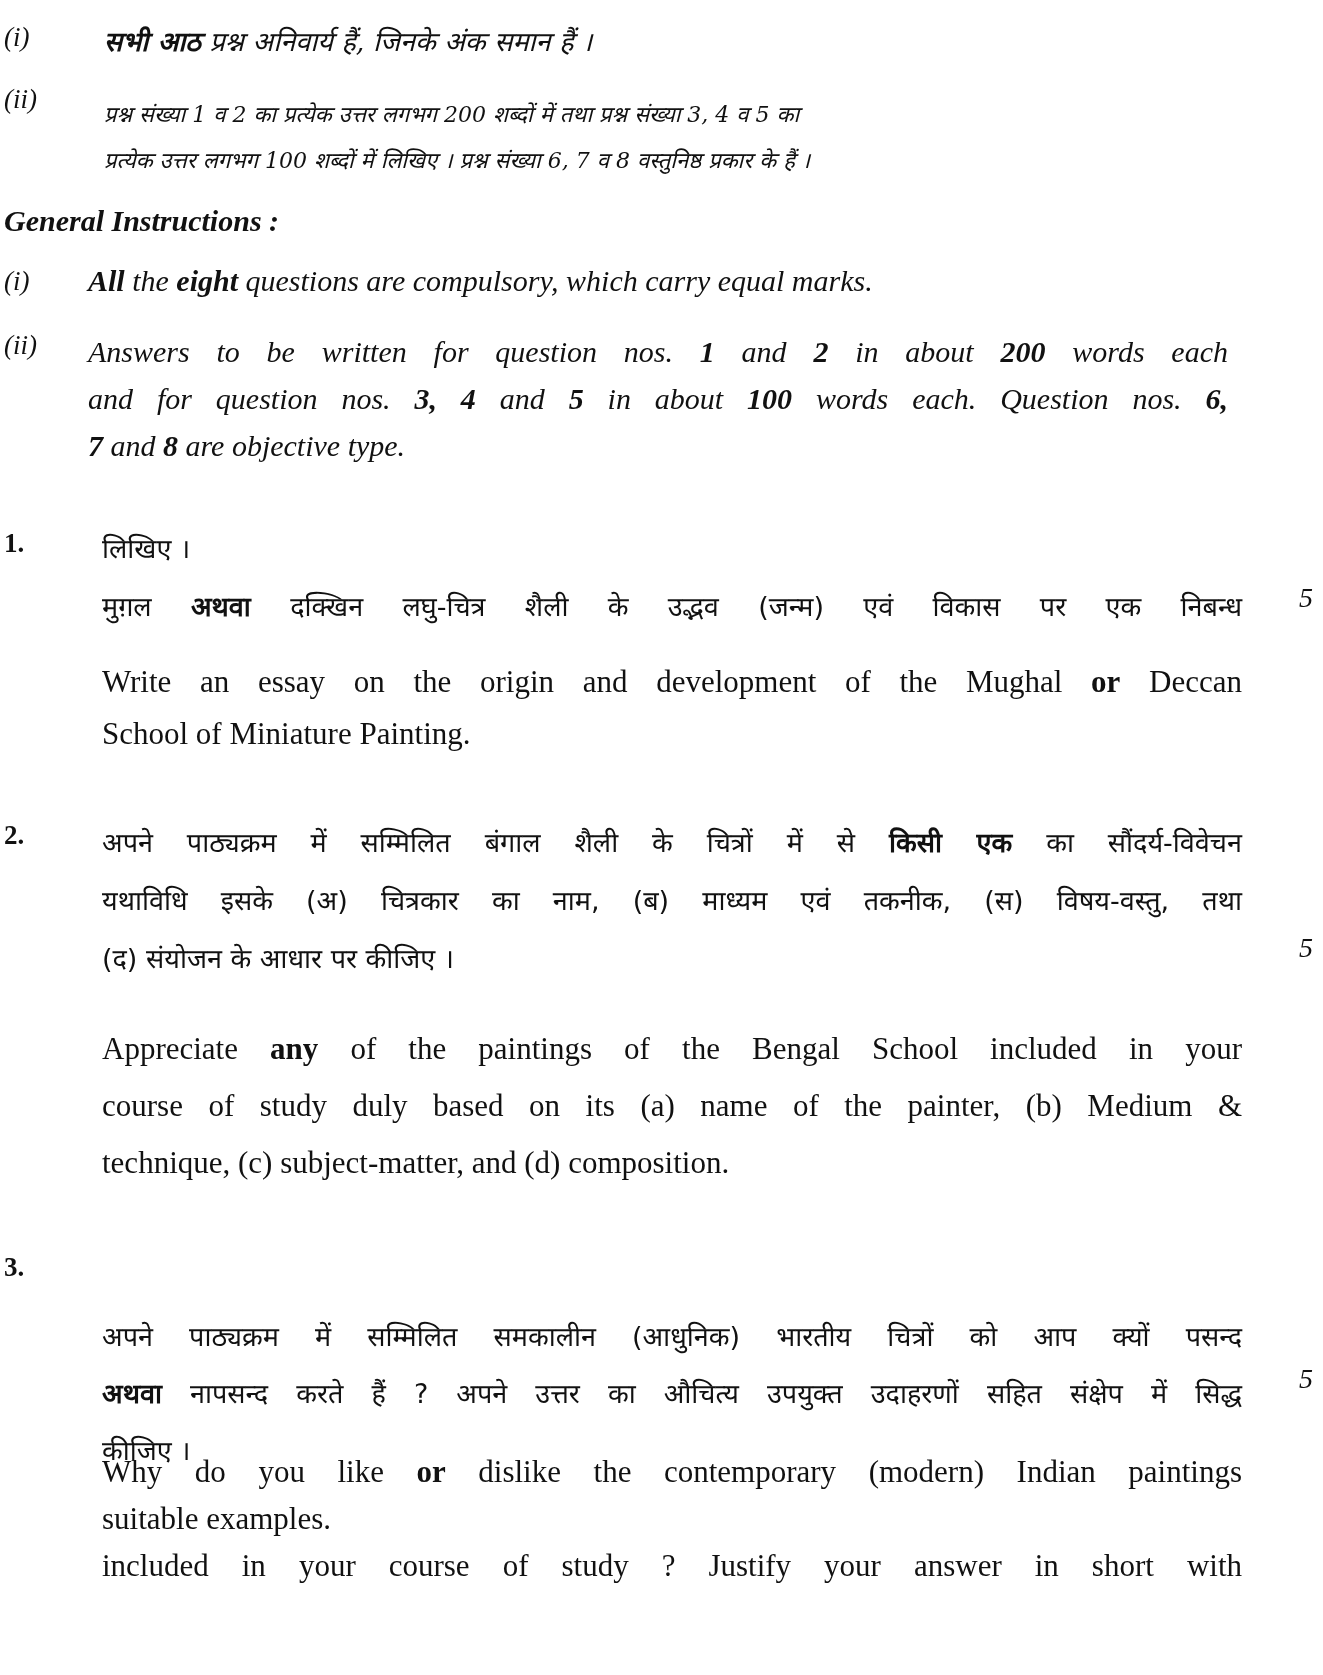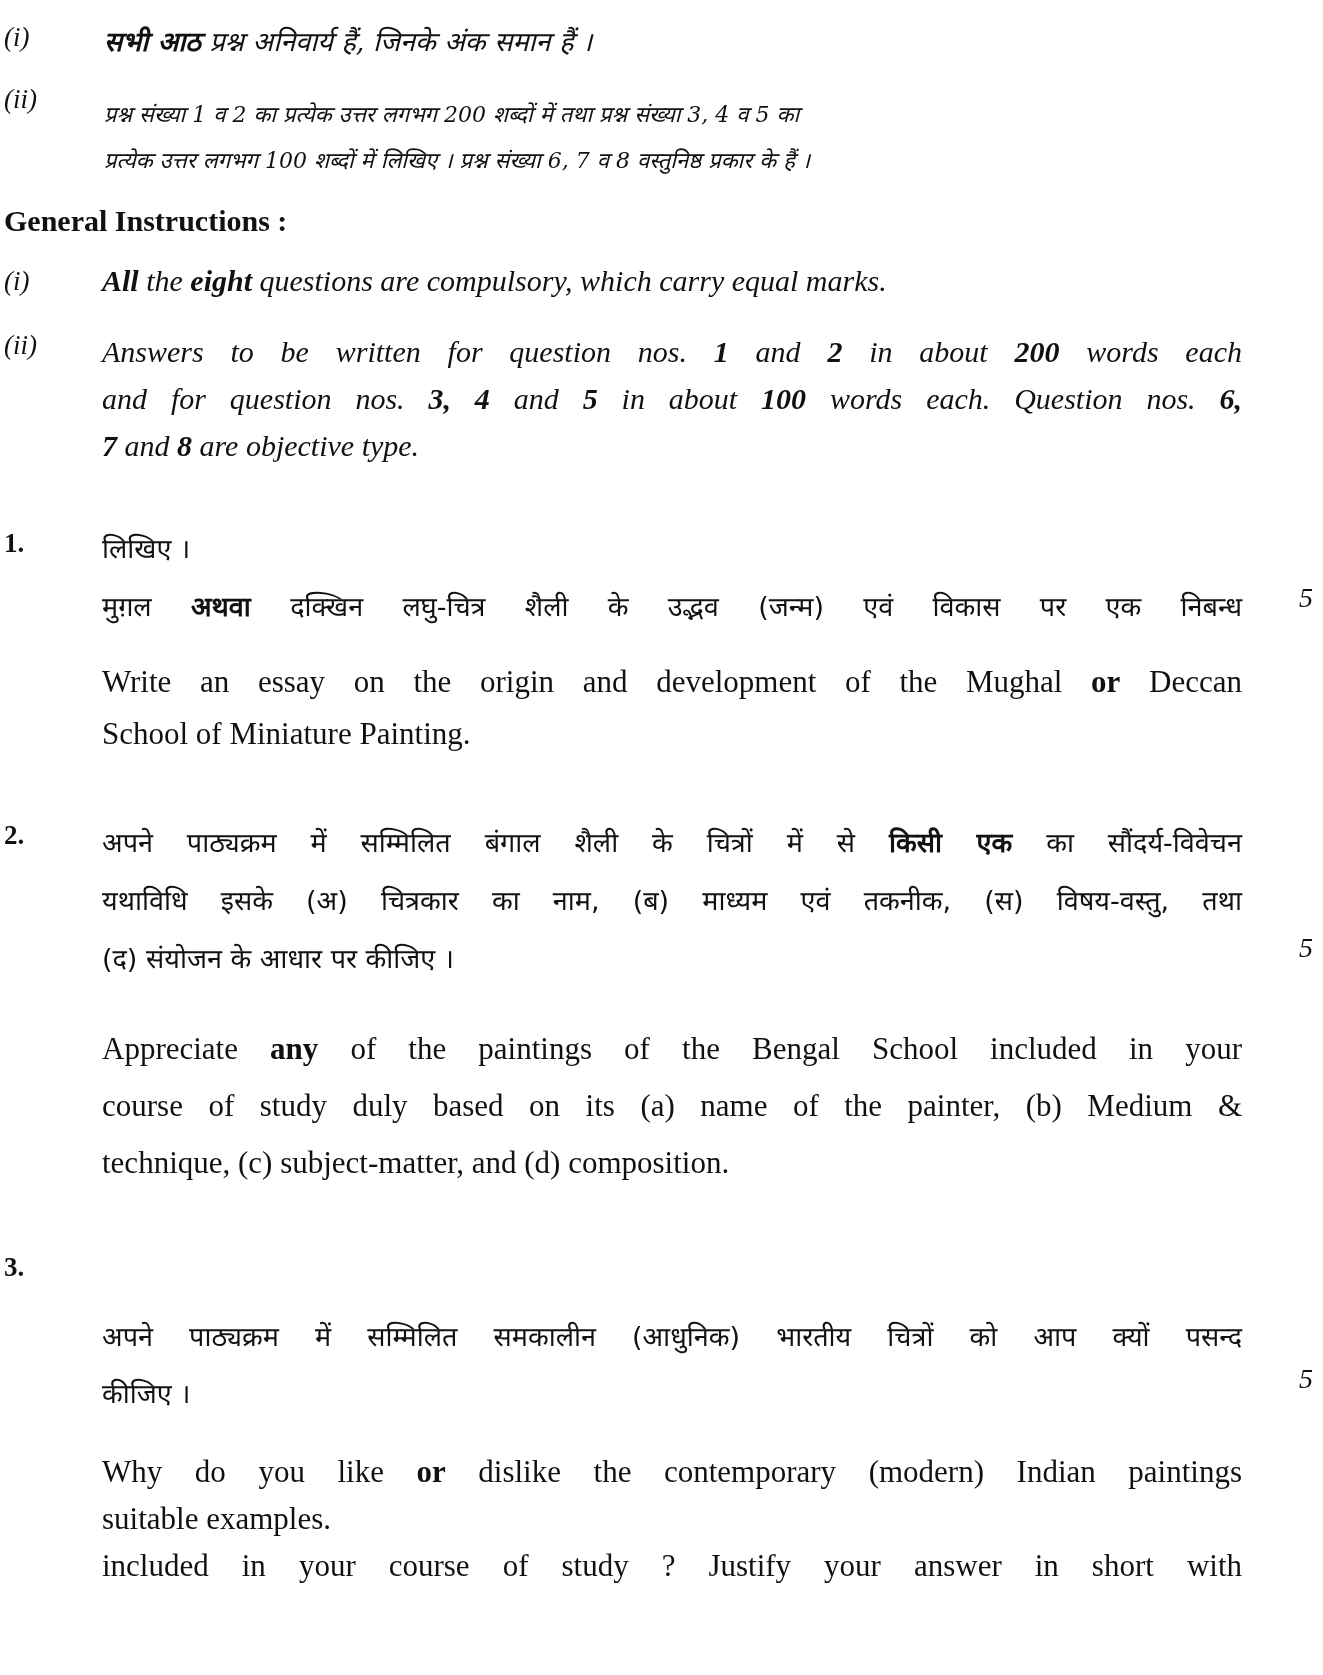--- a/index.html
+++ b/index.html
@@ -6,22 +6,22 @@
   body {
     width: 1323px; height: 1675px; position: relative; overflow: hidden;
     color: #111; font-family: "DejaVu Serif", "Liberation Serif", serif;
   }
   .abs { position: absolute; }
   .num { left: 4px; font-size: 27px; font-style: italic; font-family: "Liberation Serif", serif; }
   .qnum { left: 4px; font-size: 27px; font-weight: bold; font-family: "Liberation Serif", serif; }
   .hi { left: 104px; width: 1138px; font-size: 27px; font-style: italic; line-height: 50px; font-family: "DejaVu Serif", serif; }
   .hq { left: 102px; width: 1140px; font-size: 27px; text-align: justify; text-align-last: justify; font-family: "DejaVu Sans", sans-serif; font-weight: normal; }
   .en { left: 102px; width: 1140px; font-size: 31px; font-family: "Liberation Serif", serif; text-align: justify; margin-top: 24px; }
-  .eni { left: 102px; width: 1140px; font-size: 30px; font-style: italic; font-family: "Liberation Serif", serif; text-align: justify; }
-  .heading { left: 4px; font-size: 30px; font-weight: bold; font-family: "Liberation Serif", serif; }
+  .eni { left: 88px; width: 1140px; font-size: 30px; font-style: italic; font-family: "Liberation Serif", serif; text-align: justify; }
+  .heading { left: 4px; font-size: 30px; font-weight: bold; font-style: italic; font-family: "Liberation Serif", serif; }
   .marks { right: 10px; font-size: 28px; font-style: italic; font-family: "Liberation Serif", serif; }
   b { font-weight: bold; }
 </style>
 </head>
 <body>
 
 <div class="abs num" style="top:22px;">(i)</div>
 <div class="abs hi" style="top:17px;"><b>सभी आठ</b><span> प्रश्न अनिवार्य हैं, जिनके अंक समान हैं ।</span></div>
 
 <div class="abs num" style="top:84px;">(ii)</div>
@@ -62,20 +62,21 @@
 <div class="abs marks" style="top:932px;">5</div>
 <div class="abs en" style="top:996px; line-height:57px;">
   <div style="text-align-last:justify;"><span>Appreciate </span><b>any</b><span> of the paintings of the Bengal School included in your</span></div>
   <div style="text-align-last:justify;">course of study duly based on its (a) name of the painter, (b) Medium &amp;</div>
   <div>technique, (c) subject-matter, and (d) composition.</div>
 </div>
 
 <div class="abs qnum" style="top:1252px;">3.</div>
 <div class="abs hq" style="top:1308px; line-height:57px;">
   <div>अपने पाठ्यक्रम में सम्मिलित समकालीन (आधुनिक) भारतीय चित्रों को आप क्यों पसन्द</div>
+  <div><b>अथवा</b><span> नापसन्द करते हैं ? अपने उत्तर का औचित्य उपयुक्त उदाहरणों सहित संक्षेप में सिद्ध</span></div>
   <div style="text-align-last:left;">कीजिए ।</div>
 </div>
 <div class="abs marks" style="top:1363px;">5</div>
 <div class="abs en" style="top:1424px; line-height:47px;">
   <div style="text-align-last:justify;"><span>Why do you like </span><b>or</b><span> dislike the contemporary (modern) Indian paintings</span></div>
   <div>suitable examples.</div>
   <div style="text-align-last:justify;">included in your course of study ? Justify your answer in short with</div>
 </div>
 
 </body></html>

